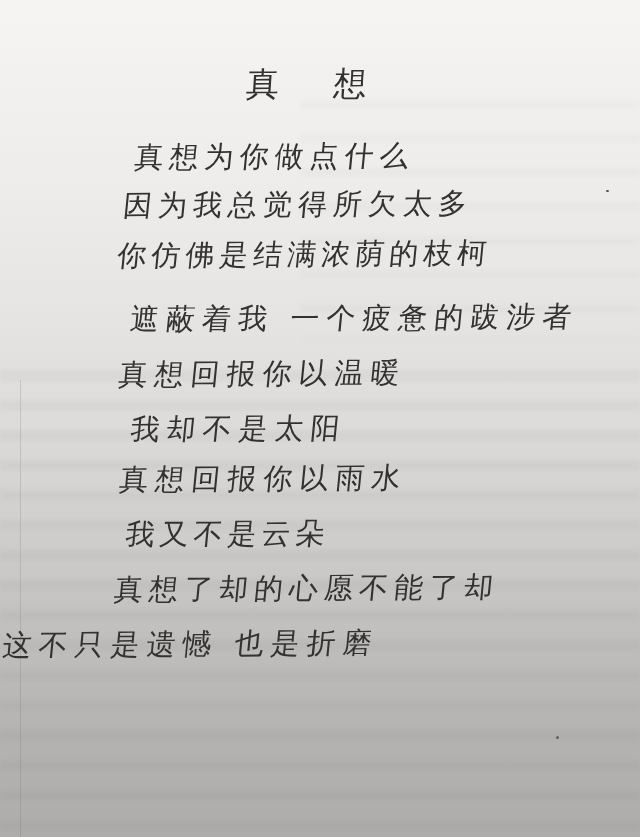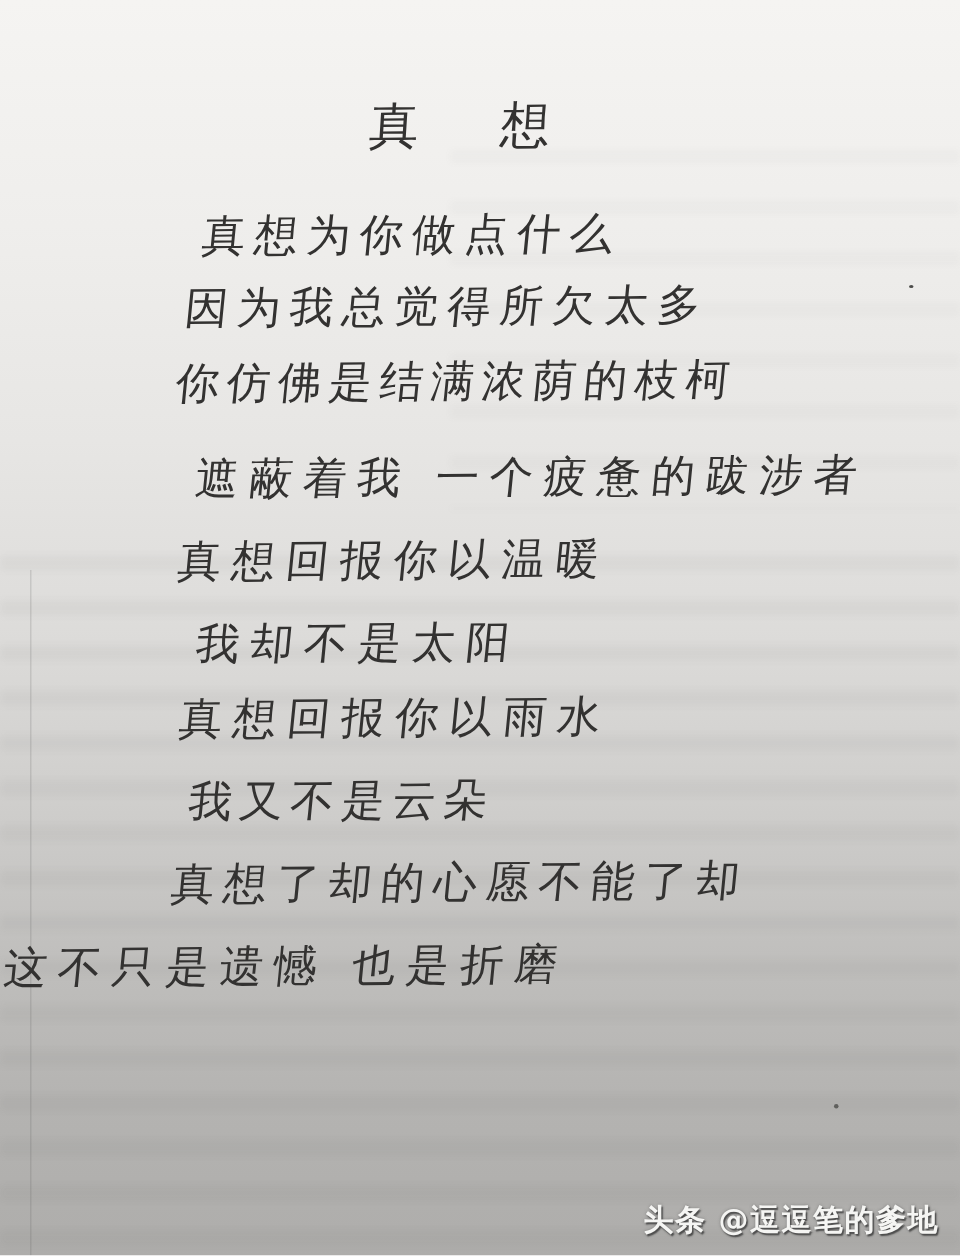--- a/index.html
+++ b/index.html
@@ -149,17 +149,14 @@
     <div class="poem-line">你仿佛是结满浓荫的枝柯</div>
     <div class="poem-line">遮蔽着我 一个疲惫的跋涉者</div>
     <div class="poem-line">真想回报你以温暖</div>
     <div class="poem-line">我却不是太阳</div>
     <div class="poem-line">真想回报你以雨水</div>
     <div class="poem-line">我又不是云朵</div>
     <div class="poem-line">真想了却的心愿不能了却</div>
     <div class="poem-line">这不只是遗憾 也是折磨</div>
   </div>
 
-  <div class="watermark">
-    <span class="brand">头条</span><span>@逗逗笔的爹地</span>
-  </div>
 
 </div>
 
 </body></html>

